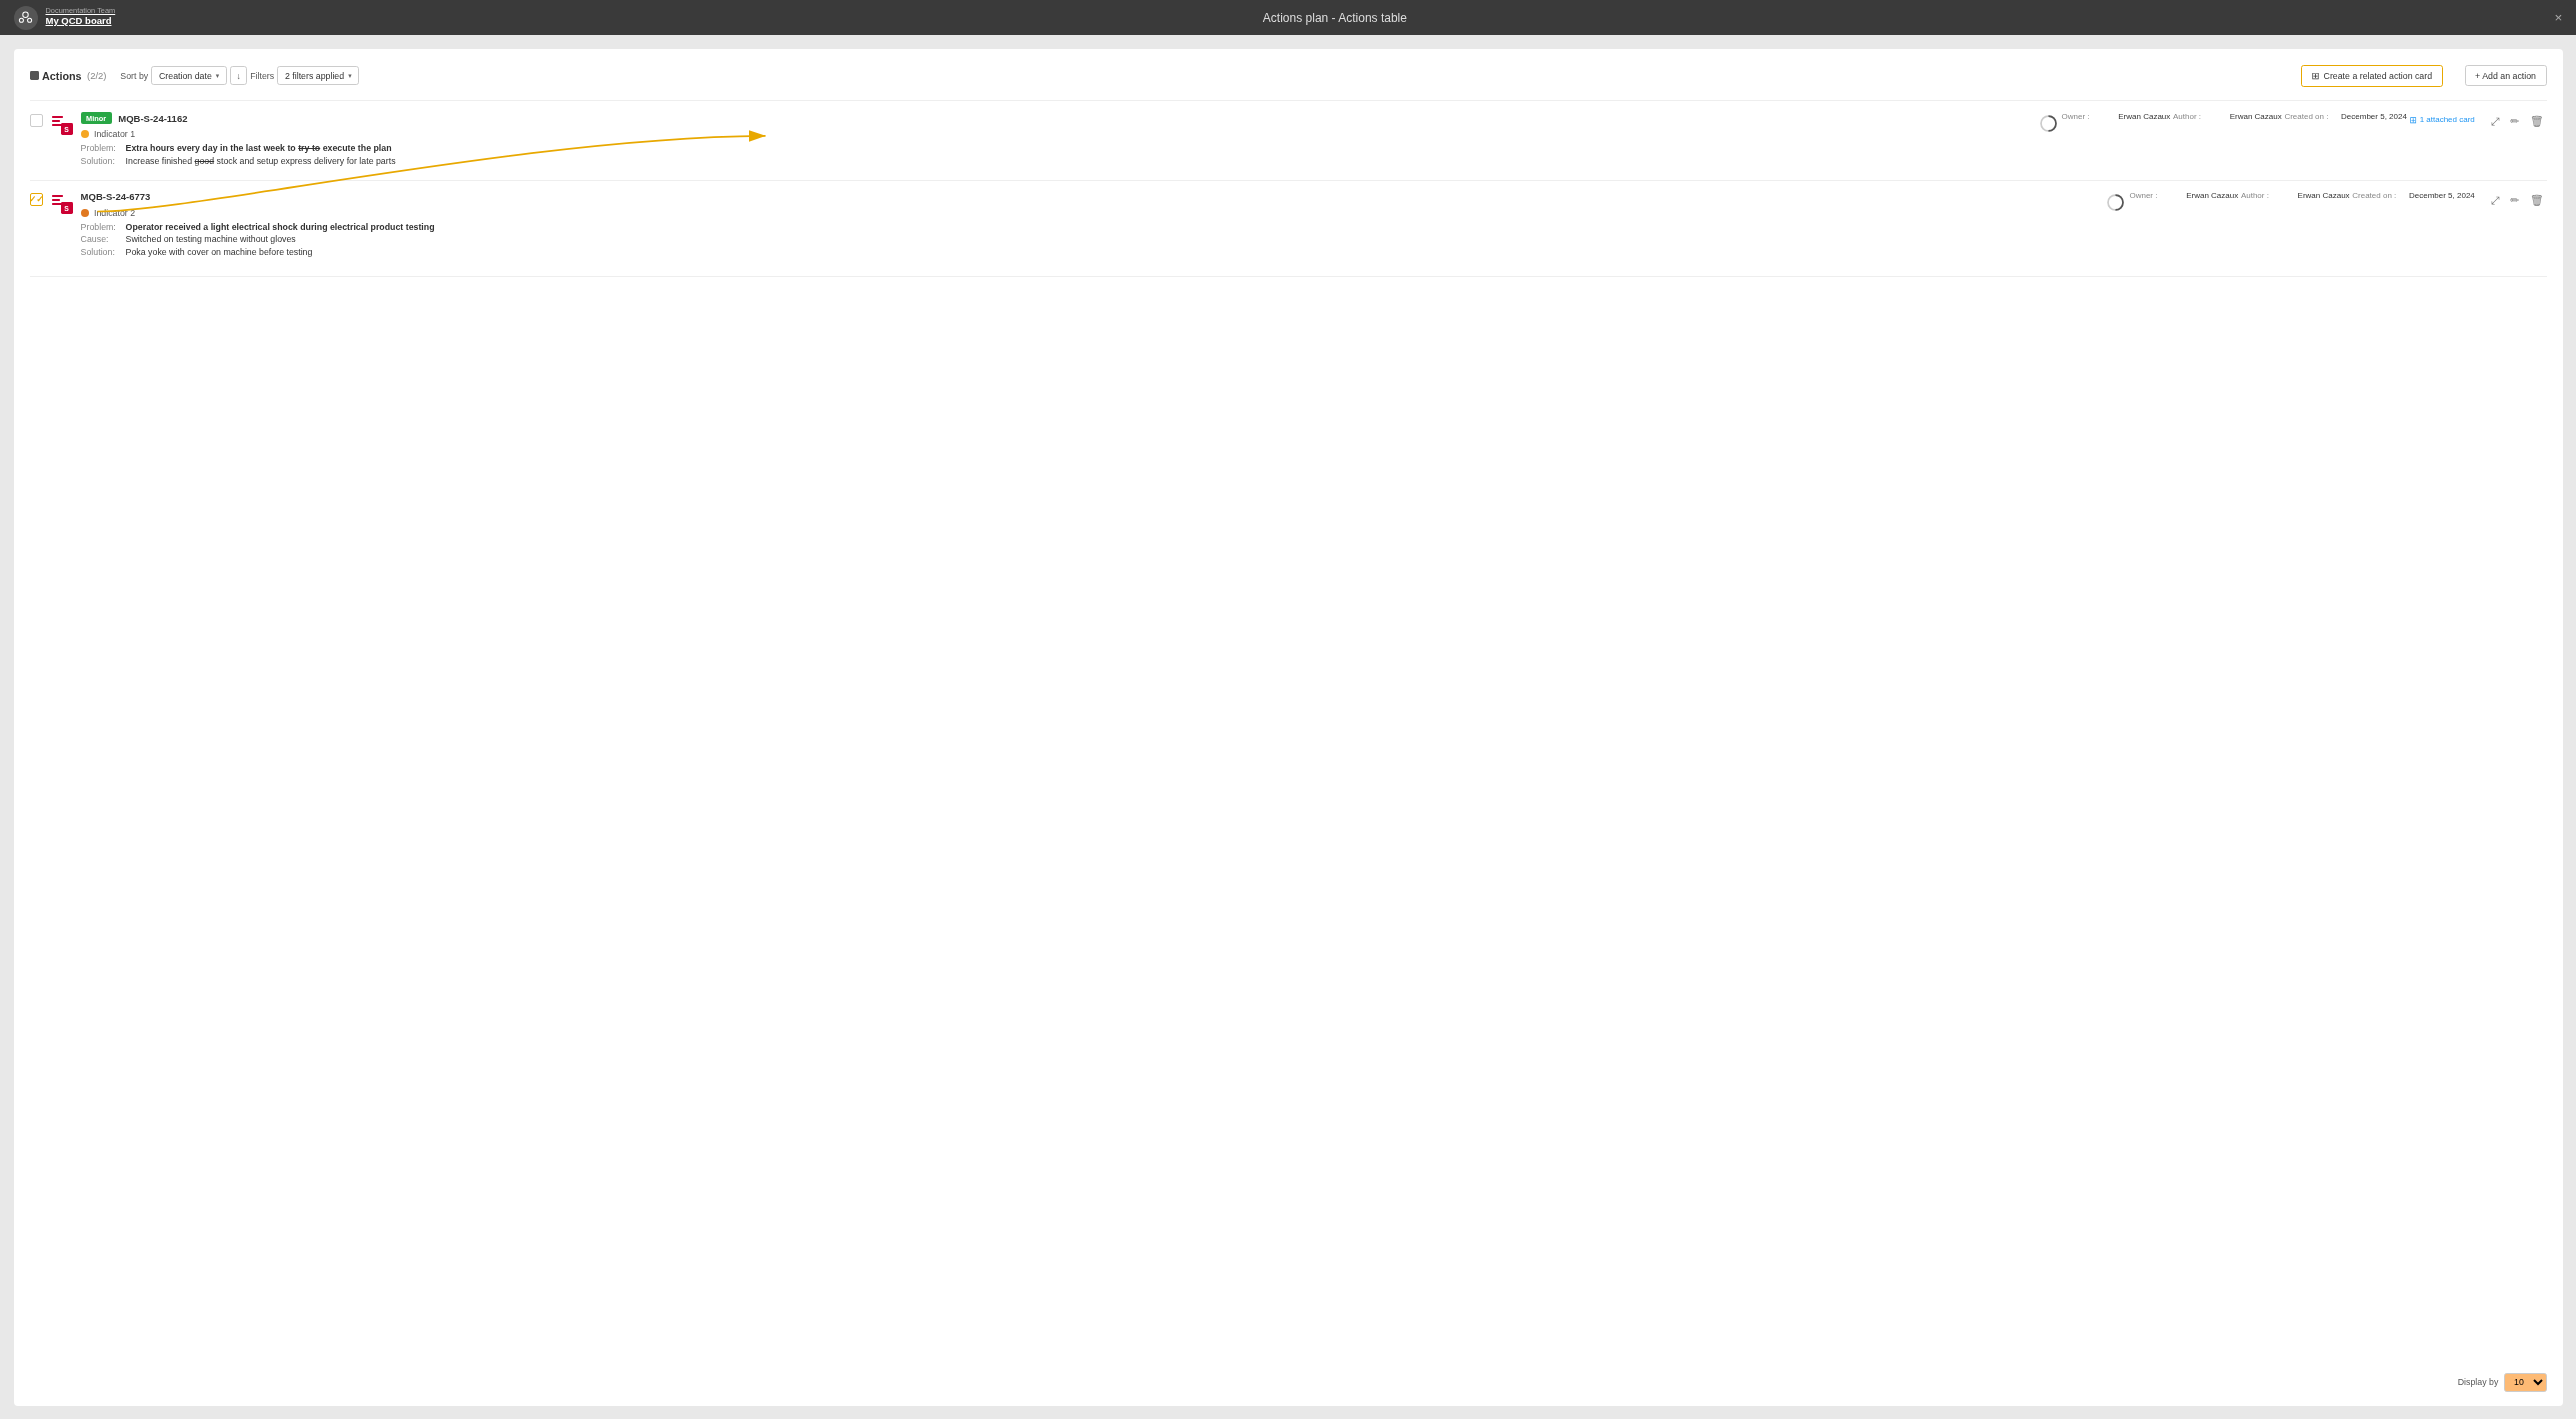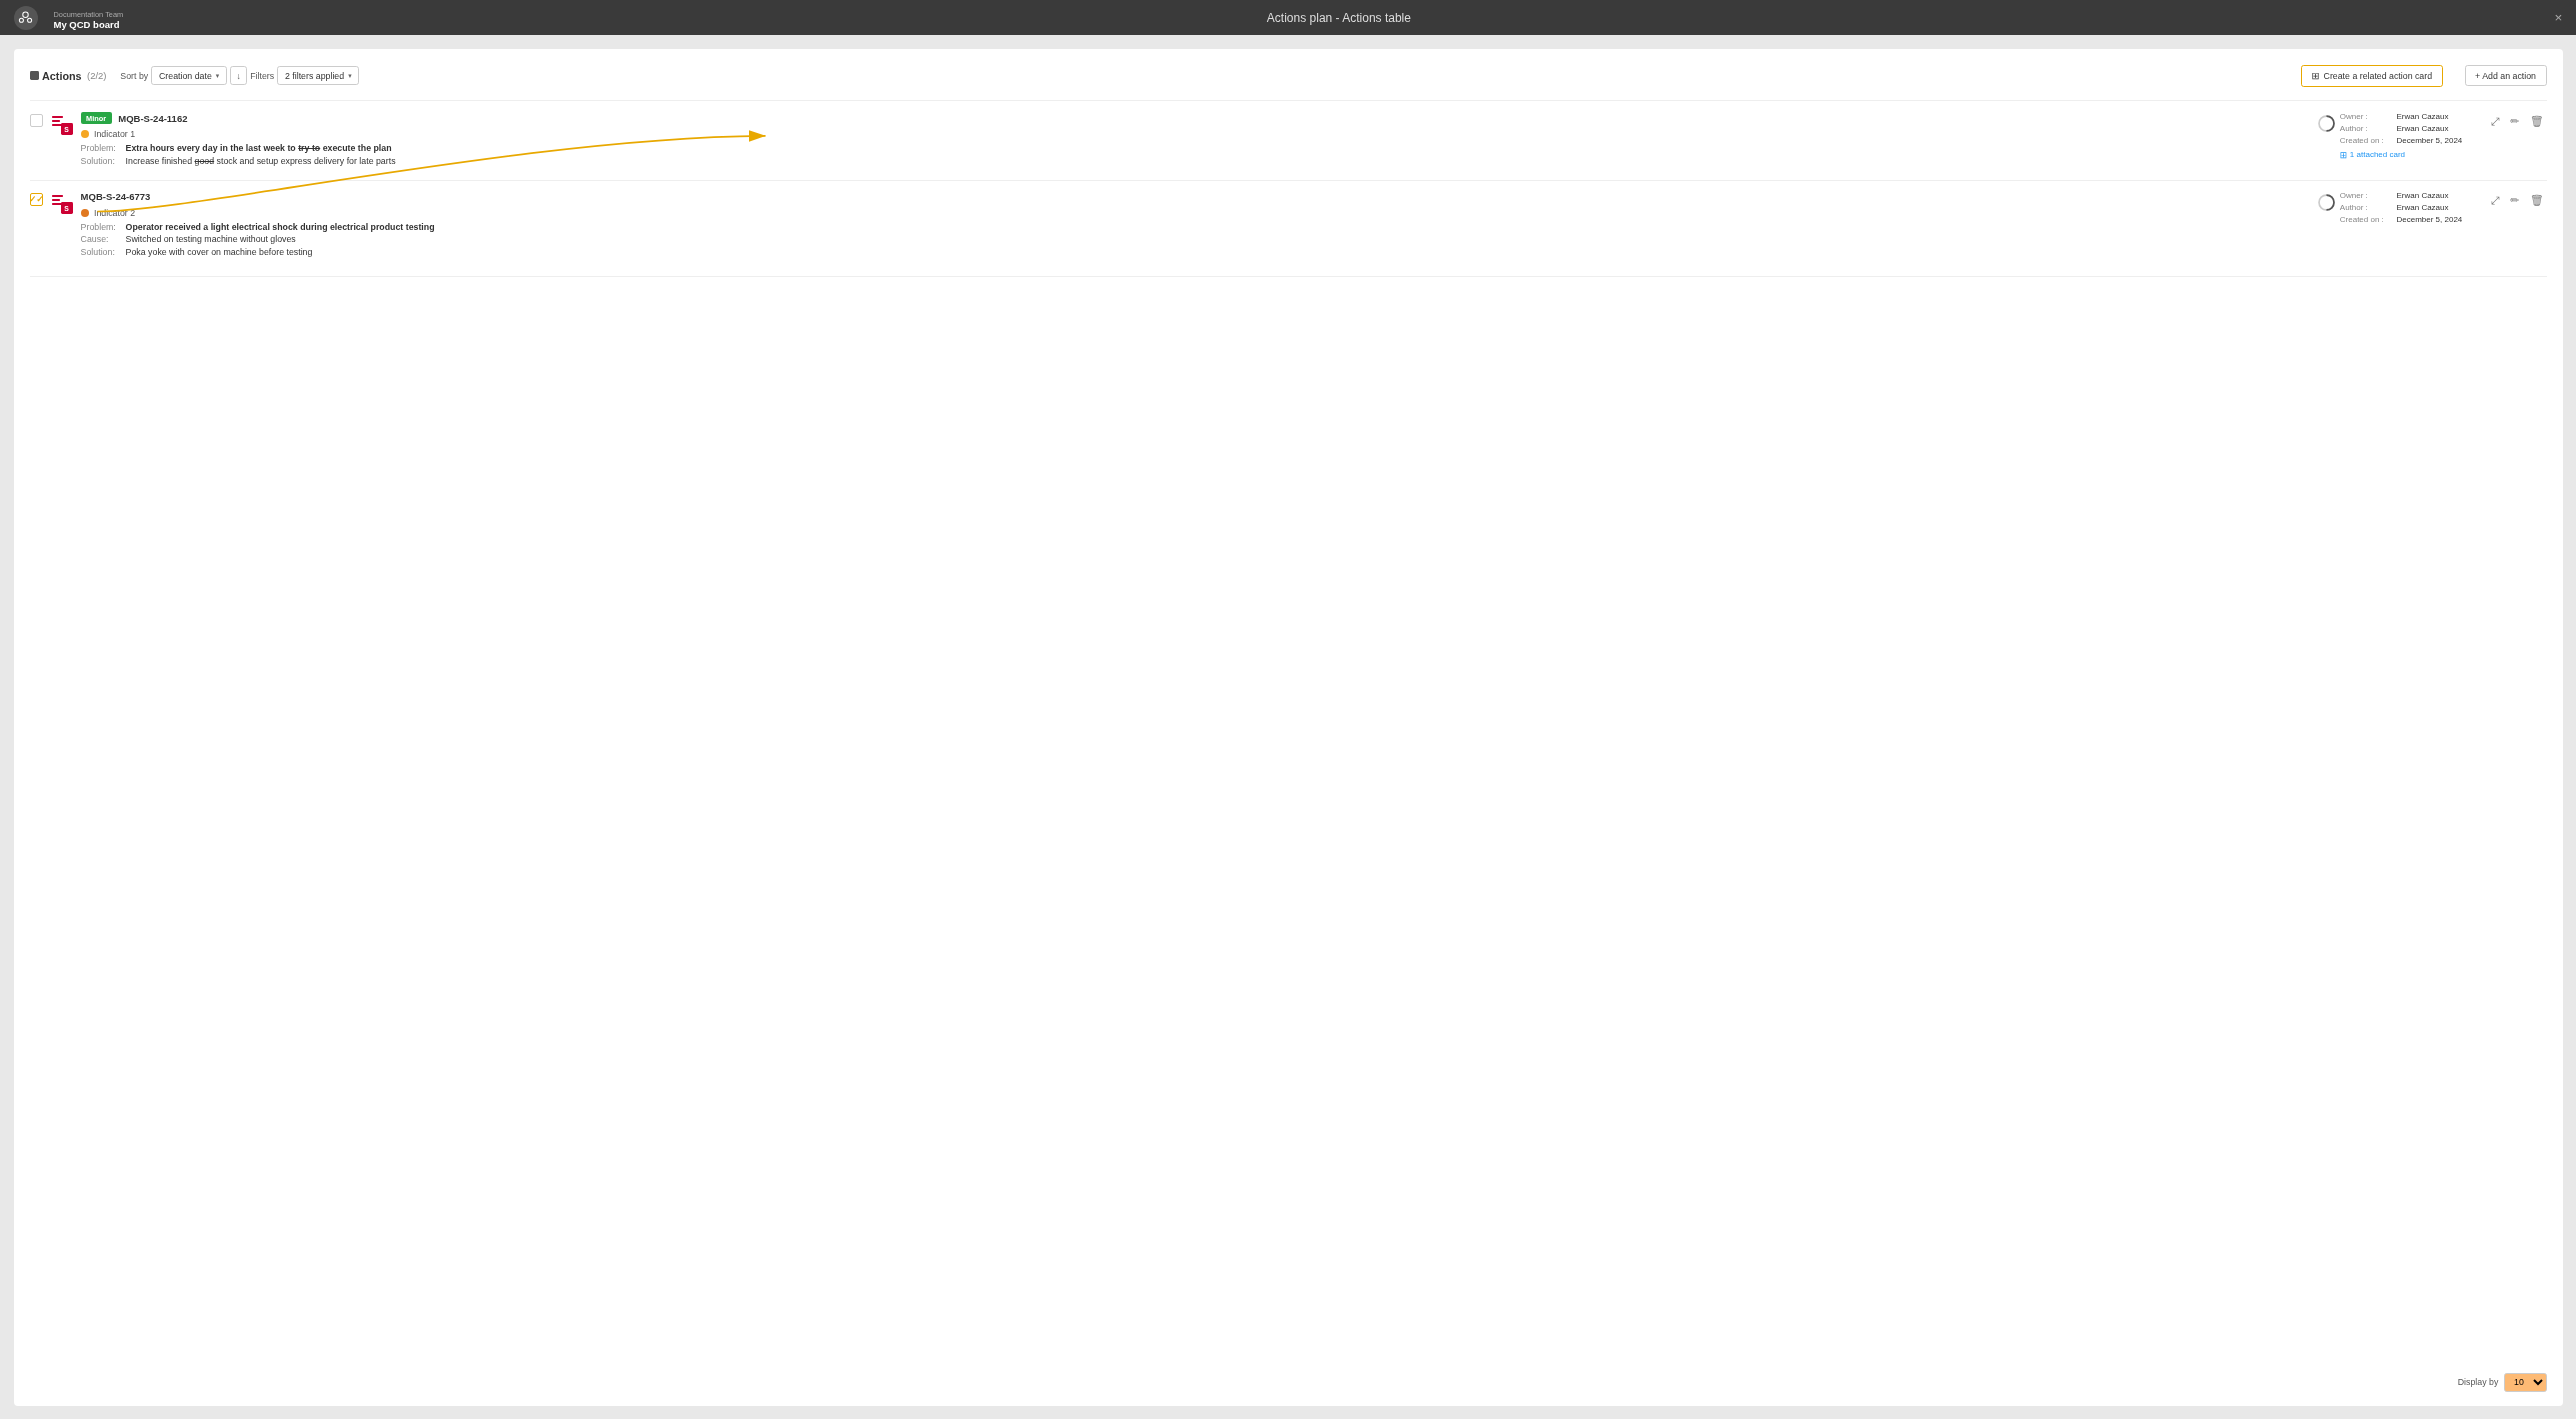--- a/index.html
+++ b/index.html
@@ -8,21 +8,21 @@
     
     .app-header {
       background: #3a3a3a;
       color: #fff;
       display: flex;
       align-items: center;
       justify-content: space-between;
       padding: 0 13.5px;
       height: 35px;
     }
-    .app-header-left { display: flex; align-items: flex-end; gap: 16px; }
+    .app-header-left { display: flex; align-items: flex-start; gap: 8px; text-decoration: underline; }
     .app-logo-circle {
       width: 24px; height: 24px; border-radius: 50%;
       background: #555; display: flex; align-items: center; justify-content: center;
       font-size: 10.8px; color: #fff;
     }
     .app-title-group { display: flex; flex-direction: column; }
     .app-team-name { font-size: 7.4px; color: #aaa; }
     .app-board-name { font-size: 9.5px; font-weight: 600; color: #fff; }
     .app-center-title { font-size: 12px; color: #ddd; }
     .app-close-btn { background: none; border: none; color: #aaa; font-size: 13.5px; cursor: pointer; }
@@ -109,21 +109,21 @@
     .indicator-row { display: flex; align-items: center; gap: 5.4px; margin-bottom: 4px; }
     .indicator-dot { width: 8px; height: 8px; border-radius: 50%; flex-shrink: 0; }
     .indicator-dot.yellow { background: #f5a623; }
     .indicator-dot.orange { background: #e07820; }
     .indicator-name { font-size: 8.8px; color: #555; }
     .detail-row { display: flex; align-items: baseline; gap: 4px; margin-bottom: 2.7px; font-size: 8.8px; }
     .detail-label { color: #888; min-width: 41px; }
     .detail-value { color: #333; }
     .detail-value.bold { font-weight: 600; }
 
-    .row-meta { display: flex; flex-direction: column; gap: 2.7px; min-width: 135px; font-size: 8px; color: #555; }
+    .row-meta { display: flex; flex-direction: row; gap: 2.7px; min-width: 135px; font-size: 8px; color: #555; }
     .meta-item { display: flex; gap: 2.7px; }
     .meta-key { color: #888; min-width: 54px; }
     .meta-value { color: #333; font-weight: 500; }
     .attached-card-link { color: #2196f3; font-size: 8px; display: flex; align-items: center; gap: 2.7px; cursor: pointer; margin-top: 2.7px; }
 
     .row-actions { display: flex; gap: 5.4px; align-items: center; margin-left: 5.4px; }
     .row-action-btn { background: none; border: none; cursor: pointer; color: #777; font-size: 10.8px; padding: 2.7px; }
 
     
     .display-footer {

